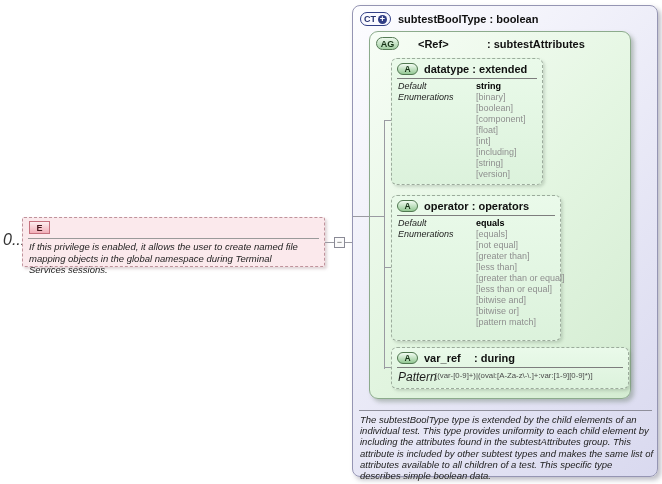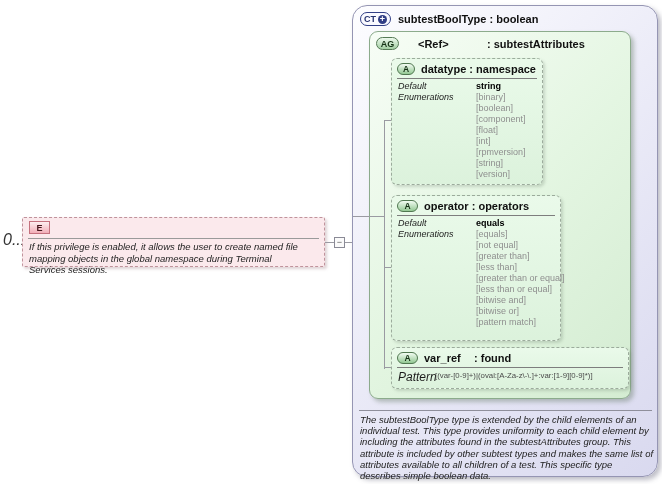--- a/index.html
+++ b/index.html
@@ -32,21 +32,21 @@
     position:absolute; left:334px; top:237px; width:11px; height:11px;
     border:1px solid #8a8a96; background:#fbfbfb; display:flex; align-items:center; justify-content:center;
     font-size:9px; line-height:9px; color:#555; cursor:pointer;
   }
   .conn2 { left:345px; top:242px; width:7px; height:1px; }
 
   
   .ct-box {
     position:absolute; left:352px; top:5px; width:306px; height:472px;
     background:linear-gradient(135deg,#fdfdff 0%,#ececf8 45%,#d9d9ef 100%);
-    border:1px solid #9595b3; border-radius:15px;
+    border:1px solid #9595b3; border-radius:8px;
     box-shadow:3px 3px 5px rgba(110,110,130,0.45);
   }
   .ct-header { display:flex; align-items:center; gap:7px; padding:6px 8px 0 7px; cursor:pointer; }
   .badge-ct {
     display:inline-flex; align-items:center; gap:2px; padding:1px 3px;
     background:#fafaff; border:1px solid #323f85; border-radius:8px; height:14px;
   }
   .badge-ct .ct-txt { font-size:9px; font-weight:bold; color:#27336f; line-height:10px; }
   .badge-ct .plus {
     width:9px; height:9px; border-radius:50%; background:#323f85; color:#fff;
@@ -140,37 +140,37 @@
     <div class="ag-box">
       <div class="ag-header">
         <span class="badge-ag">AG</span>
         <span class="boxtitle ag-name">&lt;Ref&gt;</span>
         <span class="boxtitle">: subtestAttributes</span>
       </div>
 
       <div class="attr-box attr-datatype">
         <div class="attr-header">
           <span class="badge-a">A</span>
-          <span class="boxtitle"><span>datatype</span>&nbsp;<span>: namespace</span></span>
+          <span class="boxtitle"><span>datatype</span>&nbsp;<span>: extended</span></span>
         </div>
         <div class="attr-sep"></div>
         <div class="attr-props">
           <div class="prop-labels">
             <div>Default</div>
             <div>Enumerations</div>
           </div>
           <div class="prop-values">
             <div class="default-value">string</div>
             <div>
                 <div class="enum-value">[binary]</div>
                 <div class="enum-value">[boolean]</div>
                 <div class="enum-value">[component]</div>
                 <div class="enum-value">[float]</div>
                 <div class="enum-value">[int]</div>
-                <div class="enum-value">[rpmversion]</div>
+                <div class="enum-value">[including]</div>
                 <div class="enum-value">[string]</div>
                 <div class="enum-value">[version]</div>
               </div>
           </div>
         </div>
       </div>
 
       <div class="attr-box attr-operator">
         <div class="attr-header">
           <span class="badge-a">A</span>
@@ -196,21 +196,21 @@
                 <div class="enum-value">[pattern match]</div>
               </div>
           </div>
         </div>
       </div>
 
       <div class="attr-box attr-varref">
         <div class="attr-header">
           <span class="badge-a">A</span>
           <span class="boxtitle varref-name">var_ref</span>
-          <span class="boxtitle">: found</span>
+          <span class="boxtitle">: during</span>
         </div>
         <div class="attr-sep"></div>
         <div class="pattern-row">
           <span class="pattern-label">Pattern</span>
           <span class="pattern-value">[(var-[0-9]+)|(oval:[A-Za-z\-\.]+:var:[1-9][0-9]*)]</span>
         </div>
       </div>
     </div>
 
     <div class="line ln-in"></div>

